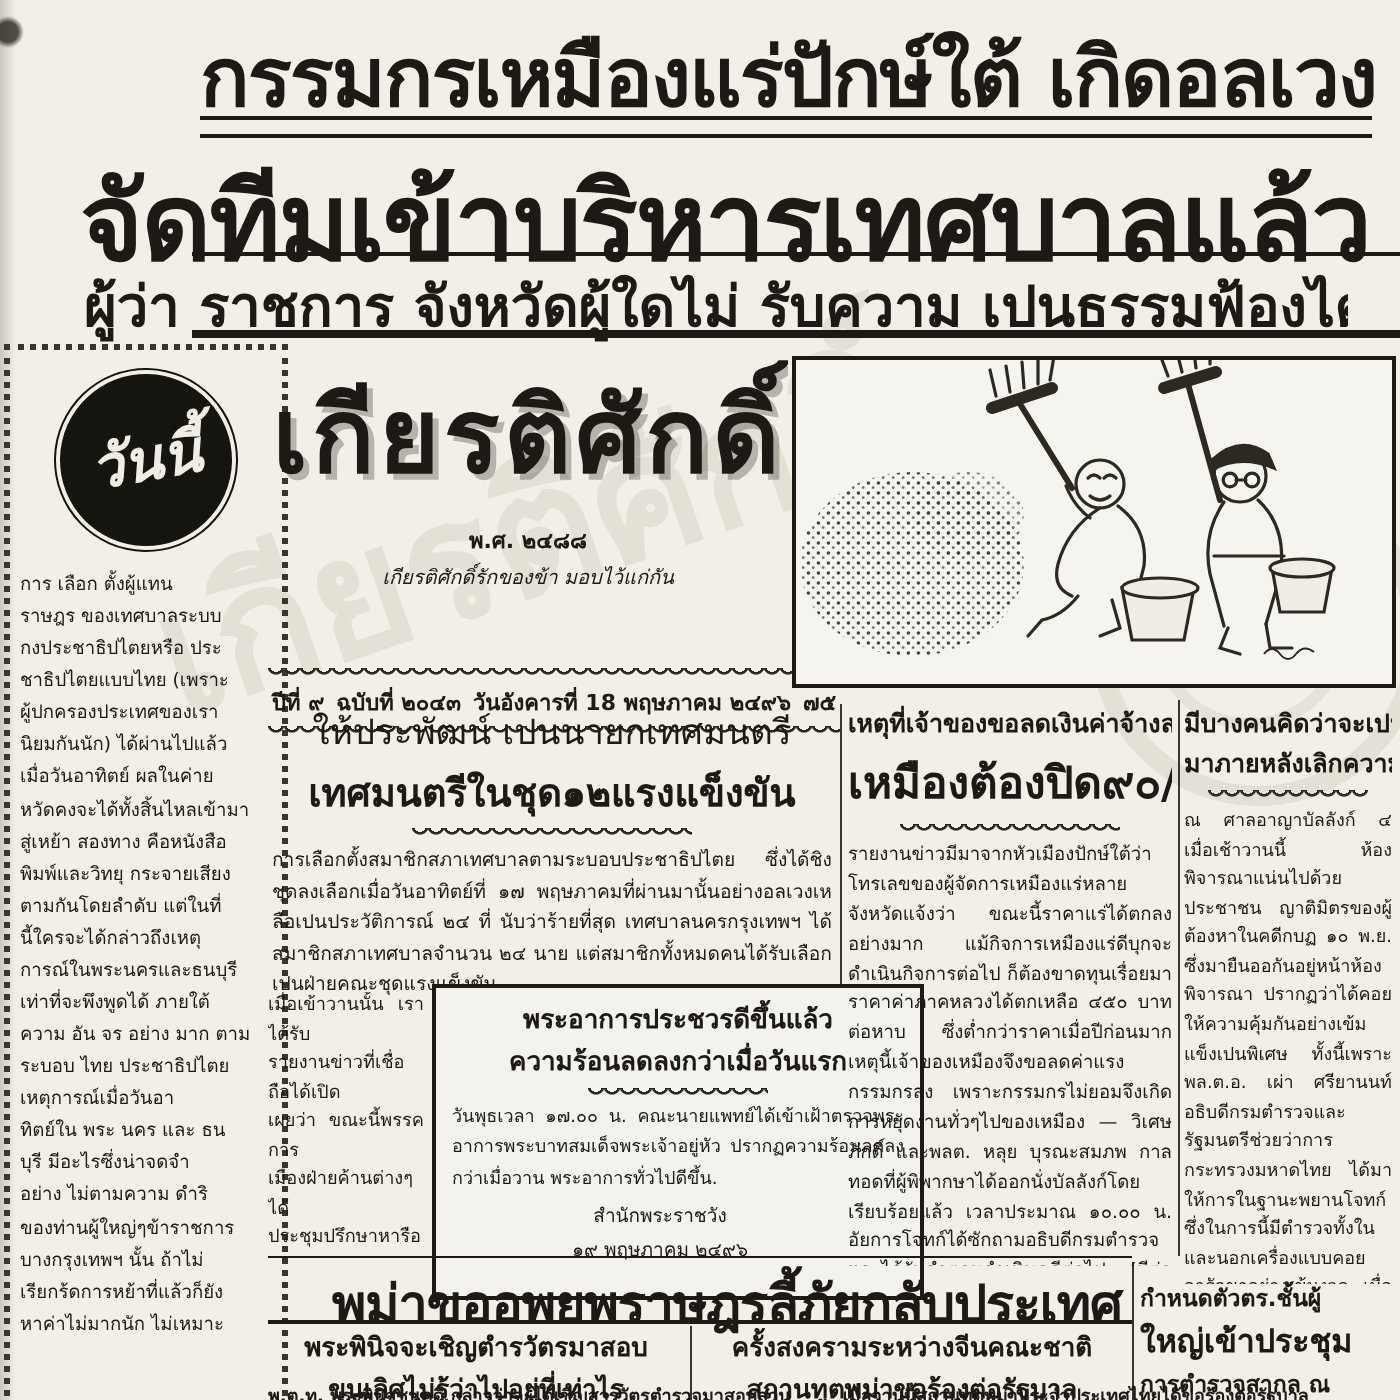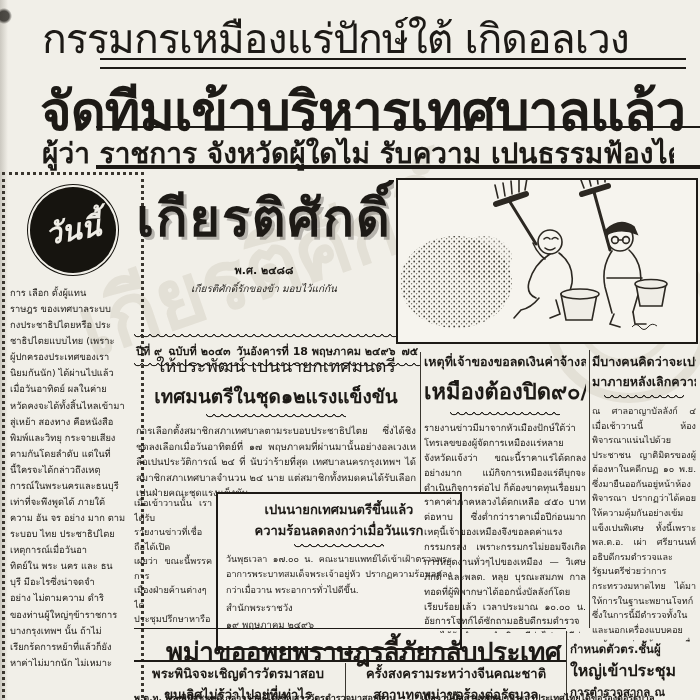--- a/index.html
+++ b/index.html
@@ -14,21 +14,21 @@
   .center{text-align:center;}
   .just{text-align:justify;}
   .rule{background:#1d1a16;}
   .squig{height:5px;background:radial-gradient(circle at 4px -1px, transparent 3px, #2a2722 3px, #2a2722 4px, transparent 4.6px) repeat-x;background-size:8px 5px;}
   
   .ghost-text{left:70px;top:200px;font-size:84px;font-weight:900;transform:rotate(-19deg);color:rgba(140,125,95,.13);white-space:nowrap;z-index:0;}
   .ghost-stamp{left:545px;top:235px;width:148px;height:148px;border:10px solid rgba(140,125,95,.13);border-radius:50%;z-index:0;}
   .ghost-stamp2{left:575px;top:265px;width:88px;height:88px;border:6px solid rgba(140,125,95,.11);border-radius:50%;z-index:0;}
   .z{z-index:2;}
   
-  .h1{top:6px;left:42px;right:12px;font-size:41px;font-weight:400;letter-spacing:-1px;}
+  .h1{top:6px;left:32px;right:12px;font-size:41px;font-weight:700;letter-spacing:-1px;text-align:right;}
   .rule-h1{top:58px;left:100px;right:14px;height:7px;border-top:2px solid #1d1a16;border-bottom:2px solid #1d1a16;}
   .h2{top:68px;left:40px;right:16px;font-size:54px;font-weight:900;letter-spacing:-1px;}
   .rule-h2{top:126px;left:96px;right:0;height:2px;}
   .h3{top:131px;left:42px;right:26px;font-size:28px;font-weight:800;}
   .rule-h3{top:165px;left:96px;right:0;height:4px;}
   
   .leftcol{left:2px;top:172px;width:126px;height:522px;border:3px dotted #3a362f;padding:2px 5px;overflow:hidden;}
   .stamp{width:86px;height:86px;border-radius:50%;background:#16140f;color:#efede6;font-size:29px;font-weight:800;font-style:italic;display:flex;align-items:center;justify-content:center;transform:rotate(-10deg);margin:10px auto 12px;box-shadow:0 0 0 2px #f1efe8,0 0 0 3px #16140f;}
   .leftlines{font-size:9.3px;line-height:1.73;text-align:justify;overflow:hidden;height:392px;}
   
@@ -45,21 +45,21 @@
   
   .colA{left:134px;top:352px;width:284px;}
   .hA1{font-size:17.5px;font-weight:400;}
   .hA2{font-size:19px;font-weight:700;margin-top:1px;}
   .sq-c{margin:3px auto 4px;width:140px;}
   .bodyA{font-size:9.6px;line-height:1.62;height:98px;overflow:hidden;padding:0 2px;}
   .narrowA{left:134px;top:496px;width:78px;height:132px;overflow:hidden;font-size:9.1px;line-height:1.6;text-align:justify;}
   .rbox{left:216px;top:492px;width:226px;height:144px;border:2px solid #1d1a16;background:#f4f2ec;padding:5px 8px;overflow:hidden;}
   .rbox-t{font-size:13px;font-weight:800;}
   .rbox-b{font-size:9px;line-height:1.7;text-align:justify;margin-top:3px;}
-  .rbox-s{font-size:9.5px;text-align:left;padding-right:18px;margin-top:2px;}
+  .rbox-s{font-size:9.5px;text-align:center;padding-right:18px;margin-top:2px;}
   
   .colB{left:424px;top:352px;width:162px;}
   .kickerB{font-size:12.5px;font-weight:800;}
   .headB{font-size:22px;font-weight:900;margin-top:2px;}
   .bodyB{font-size:9.3px;line-height:1.6;height:212px;overflow:hidden;text-align:justify;margin-top:4px;}
   
   .colC{left:592px;top:352px;width:104px;}
   .hC{font-size:12.5px;font-weight:800;}
   .bodyC{font-size:9px;line-height:1.62;height:238px;overflow:hidden;text-align:justify;margin-top:4px;}
   
@@ -205,21 +205,21 @@
 
   <div class="abs z narrowA">
       <div>เมื่อเข้าวานนั้น เราได้รับ</div>
       <div>รายงานข่าวที่เชื่อถือได้เปิด</div>
       <div>เผยว่า ขณะนี้พรรคการ</div>
       <div>เมืองฝ่ายค้านต่างๆได้</div>
       <div>ประชุมปรึกษาหารือกัน</div>
     </div>
 
   <div class="abs z rbox center">
-    <div class="rbox-t nowrap">เปนนายกเทศมนตรีขึ้นแล้ว</div>
+    <div class="rbox-t nowrap">พระอาการประชวรดีขึ้นแล้ว</div>
     <div class="rbox-t nowrap">ความร้อนลดลงกว่าเมื่อวันแรก</div>
     <div class="squig" style="width:90px;margin:3px auto;"></div>
     <div class="rbox-b">วันพุธเวลา ๑๗.๐๐ น. คณะนายแพทย์ได้เข้าเฝ้าตรวจพระอาการพระบาทสมเด็จพระเจ้าอยู่หัว ปรากฏความร้อนลดลงกว่าเมื่อวาน พระอาการทั่วไปดีขึ้น.</div>
     <div class="rbox-s">สำนักพระราชวัง</div>
     <div class="rbox-s">๑๙ พฤษภาคม ๒๔๙๖</div>
   </div>
 
   <div class="abs z colB center">
     <div class="kickerB nowrap">เหตุที่เจ้าของขอลดเงินค่าจ้างลง</div>
     <div class="headB nowrap">เหมืองต้องปิด๙๐/.แล้ว</div>

